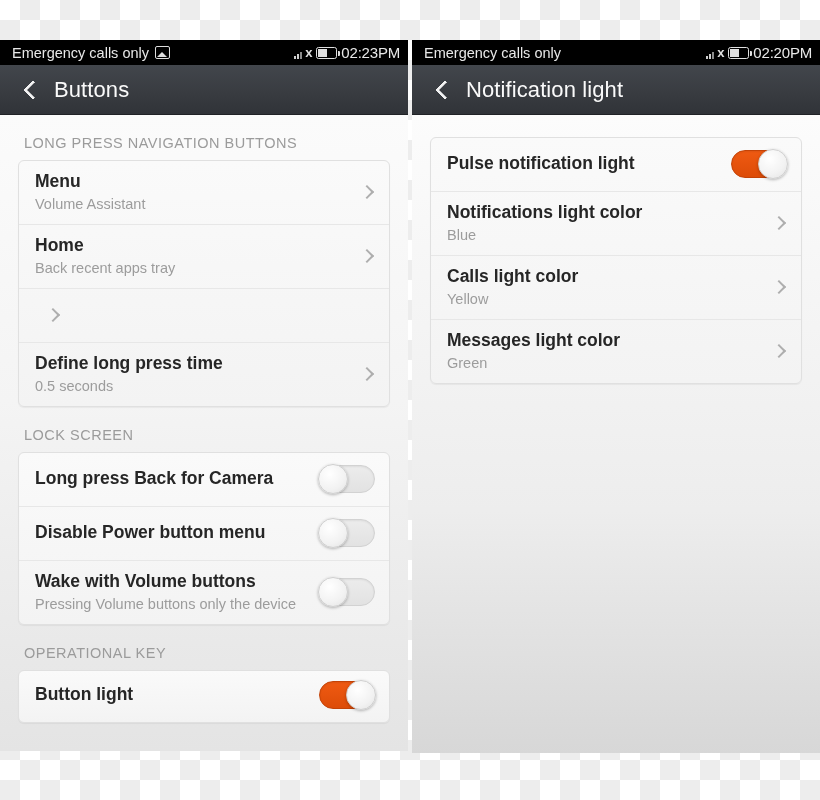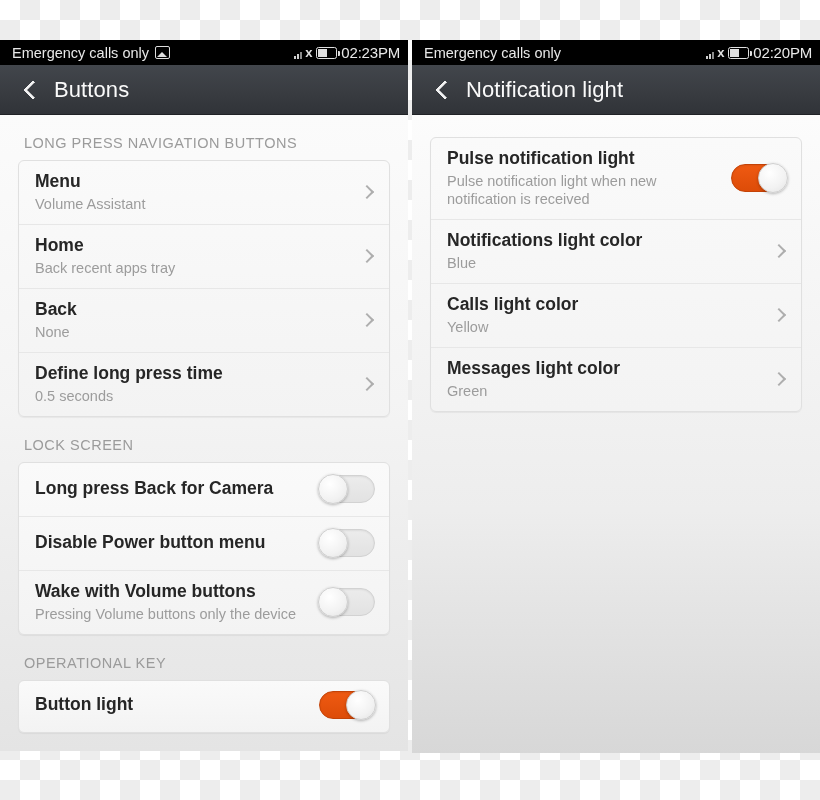--- a/index.html
+++ b/index.html
@@ -253,24 +253,20 @@
 
       <div class="row">
         <div class="row-text">
           <div class="row-title">Home</div>
           <div class="row-sub">Back recent apps tray</div>
         </div>
         <span class="chev"></span>
       </div>
 
       <div class="row">
-        <div class="row-text">
-          <div class="row-title">Back</div>
-          <div class="row-sub">None</div>
-        </div>
         <span class="chev"></span>
       </div>
 
       <div class="row">
         <div class="row-text">
           <div class="row-title">Define long press time</div>
           <div class="row-sub">0.5 seconds</div>
         </div>
         <span class="chev"></span>
       </div>
@@ -349,21 +345,20 @@
     <span class="actionbar-title">Notification light</span>
   </div>
 
   <div class="content">
     <div style="height:22px"></div>
     <div class="card">
 
       <div class="row">
         <div class="row-text">
           <div class="row-title">Pulse notification light</div>
-          <div class="row-sub">Pulse notification light when new notification is received</div>
         </div>
         <span class="toggle on">
             <span class="knob"></span>
           </span>
       </div>
 
       <div class="row">
         <div class="row-text">
           <div class="row-title">Notifications light color</div>
           <div class="row-sub">Blue</div>

